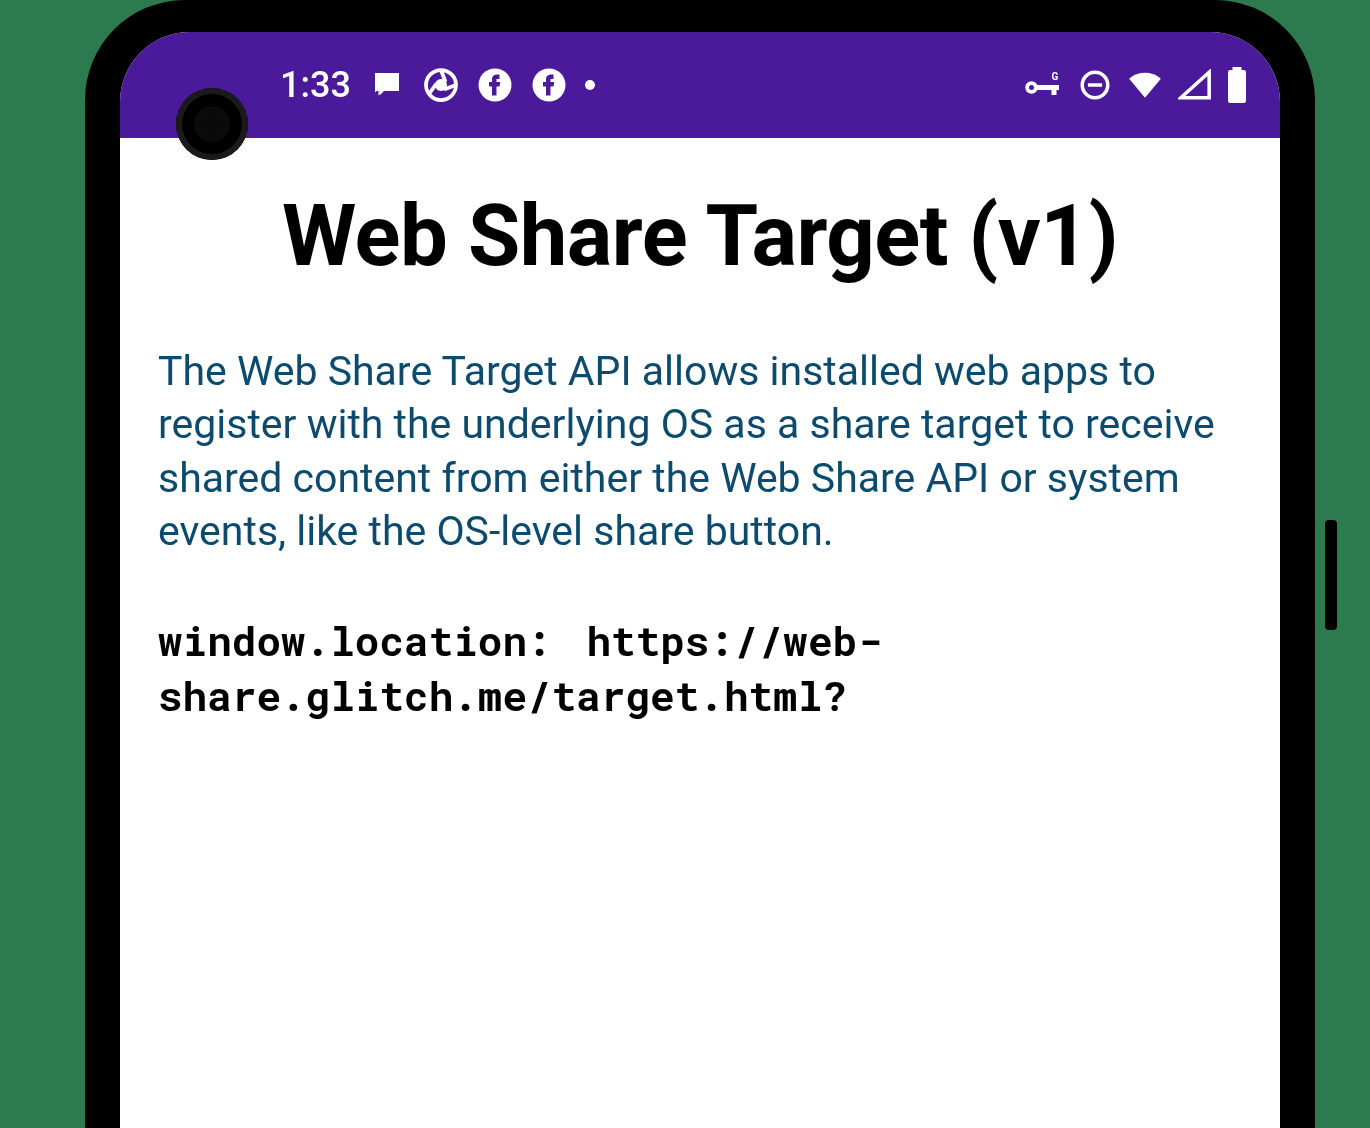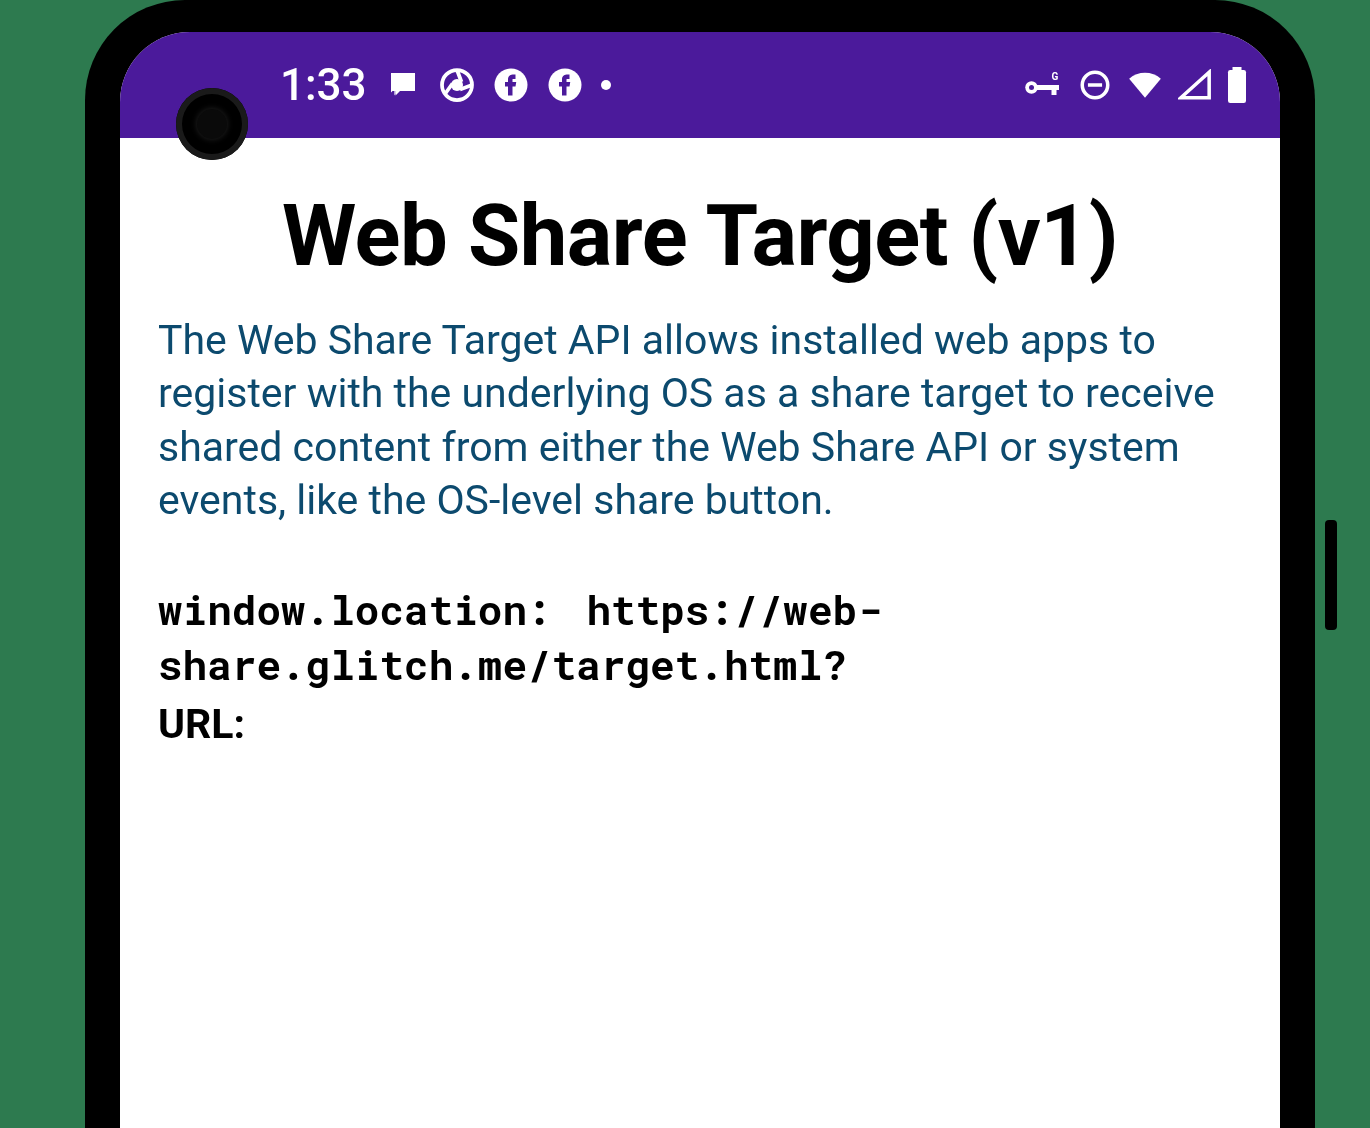--- a/index.html
+++ b/index.html
@@ -91,21 +91,21 @@
       color: #fff;
     }
     
     .status-left {
       display: flex;
       align-items: center;
       gap: 18px;
     }
     
     .status-time {
-      font-size: 44px;
+      font-size: 36px;
       font-weight: 500;
     }
     
     .status-right {
       margin-left: auto;
       display: flex;
       align-items: center;
       gap: 14px;
     }
     
@@ -127,21 +127,21 @@
       padding: 48px 38px 0 38px;
       height: calc(100% - 106px);
       overflow: hidden;
     }
     
     .page-title {
       font-size: 85px;
       font-weight: 700;
       text-align: center;
       color: #000;
-      margin-bottom: 28px;
+      margin-bottom: 59px;
       letter-spacing: -0.5px;
     }
     
     .description {
       font-size: 41px;
       line-height: 1.3;
       color: #0c4a6e;
       margin-bottom: 56px;
     }
     
@@ -263,21 +263,17 @@
         <p class="description">The Web Share Target API allows installed web apps to register with the underlying OS as a share target to receive shared content from either the Web Share API or system events, like the OS-level share button.</p>
 
         <div class="data-section">
           <div class="data-row" style="white-space:normal;">
             <span class="data-label" style="font-family:'Roboto Mono',Consolas,monospace;font-weight:700;">window.location:</span>
             <span class="data-value"> <span style="white-space:pre-wrap;word-break:break-all;">https://web-<br>share.glitch.me/target.html?</span><br></span>
           </div>
 
 
 
-          <div class="data-row">
-            <span class="data-label">URL:</span>
-            <span class="data-value"></span>
-          </div>
         </div>
       </div>
     </div>
   </div>
 </div>
 
 </body></html>

